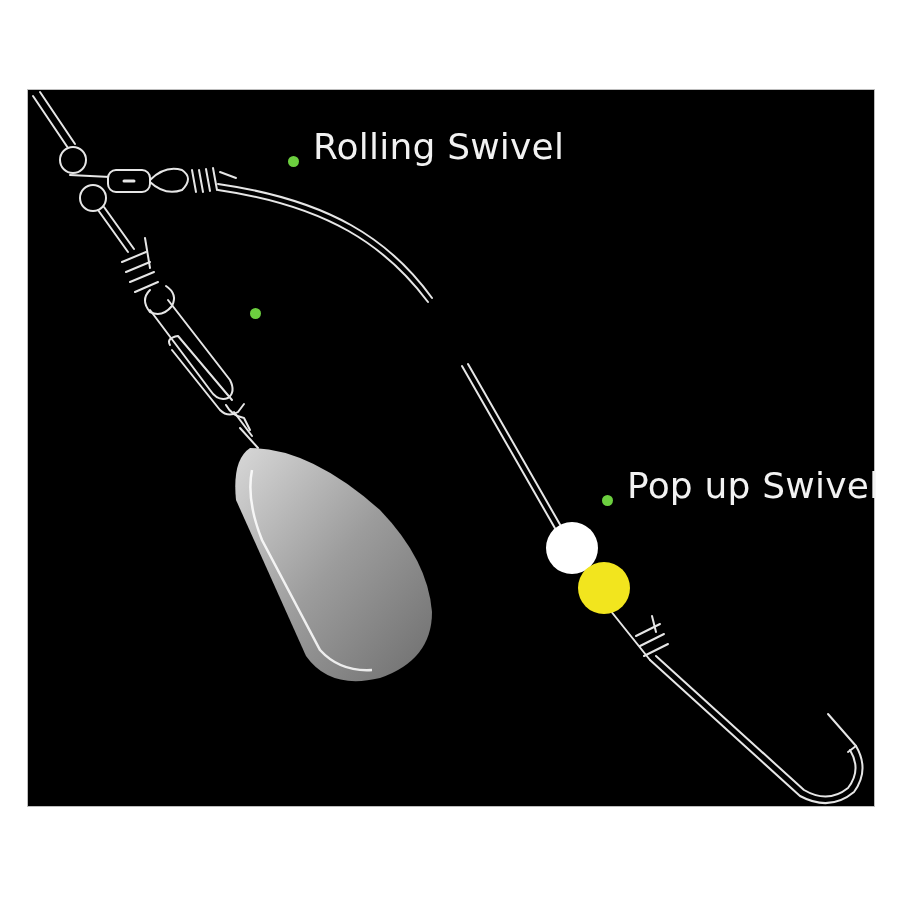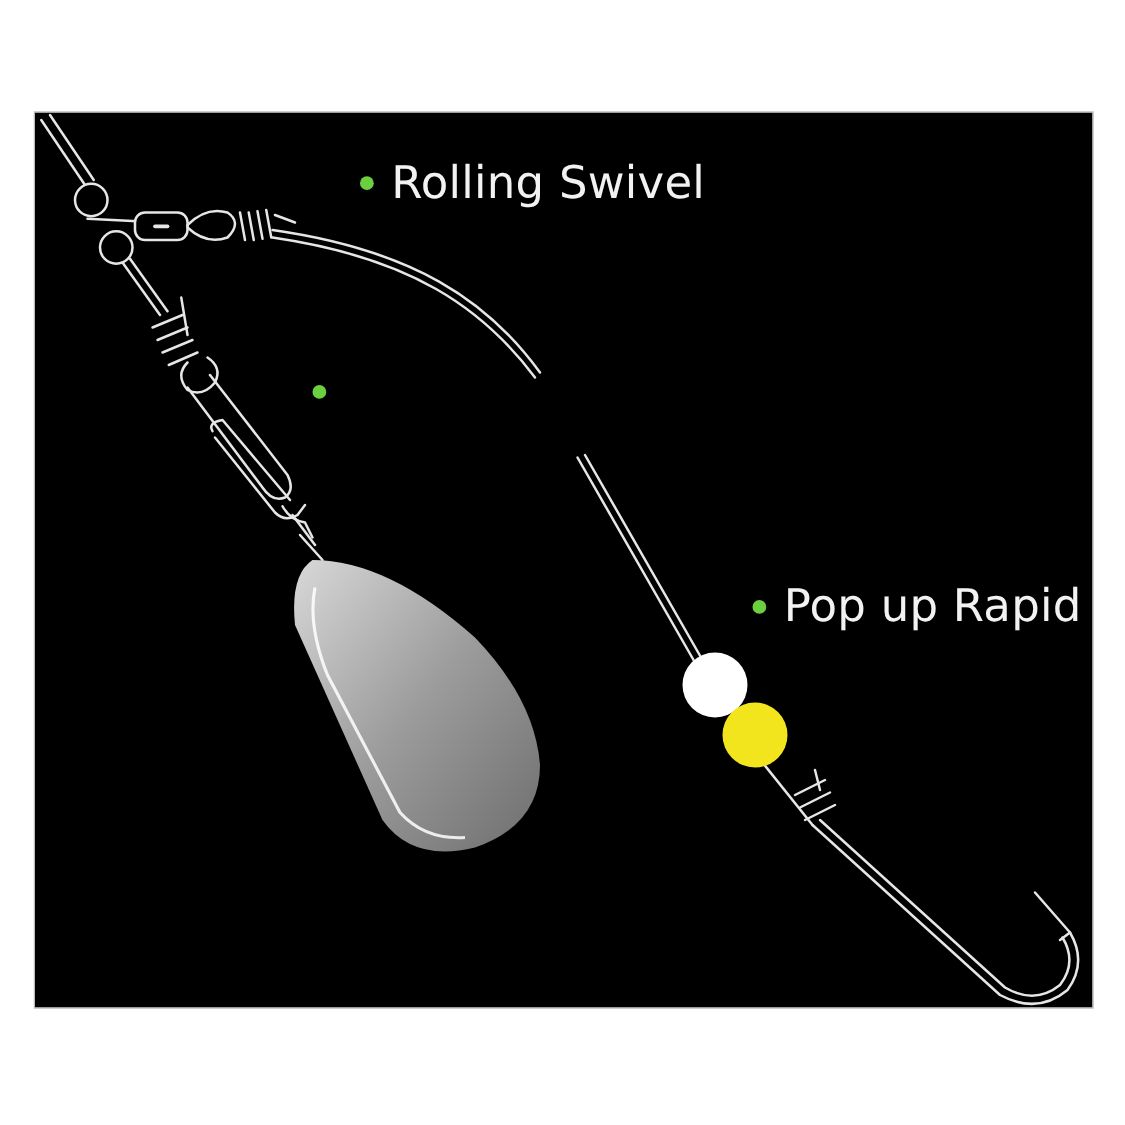--- a/index.html
+++ b/index.html
@@ -1,19 +1,19 @@
 <!DOCTYPE html>
 <html><head>
 <meta charset="utf-8">
 <style>
   html, body { margin: 0; padding: 0; background: #ffffff; }
   body { width: 900px; height: 900px; position: relative; overflow: hidden; font-family: "DejaVu Sans", sans-serif; }
   .panel { position: absolute; left: 28px; top: 90px; width: 846px; height: 716px; background: #000; outline: 1px solid #bdbdbd; }
   svg.art { position: absolute; left: 0; top: 0; }
-  .label { position: absolute; color: #f2f2f2; font-size: 36px; letter-spacing: 0.2px; white-space: nowrap; display: flex; align-items: center; }
+  .label { position: absolute; color: #f2f2f2; font-size: 36px; letter-spacing: 0.2px; white-space: nowrap; display: flex; align-items: flex-end; }
   .dot { width: 11px; height: 11px; border-radius: 50%; margin-right: 14px; display: inline-block; }
 </style>
 </head>
 <body>
 
 <div class="panel"></div>
 
 <svg class="art" width="900" height="900" viewBox="0 0 900 900">
   <defs>
     <linearGradient id="leadGrad" x1="0" y1="0" x2="1" y2="1">
@@ -86,14 +86,14 @@
 
 <div class="label" style="left:288px; top:126px;">
   <span class="dot" style="background:#6ccf3f"></span>
   <span>Rolling Swivel</span>
 </div>
 <div class="label" style="left:250px; top:308px;">
   <span class="dot" style="background:#6ccf3f"></span>
 </div>
 <div class="label" style="left:602px; top:465px;">
   <span class="dot" style="background:#6ccf3f"></span>
-  <span>Pop up Rapid</span>
+  <span>Pop up Swivel</span>
 </div>
 
 </body></html>

